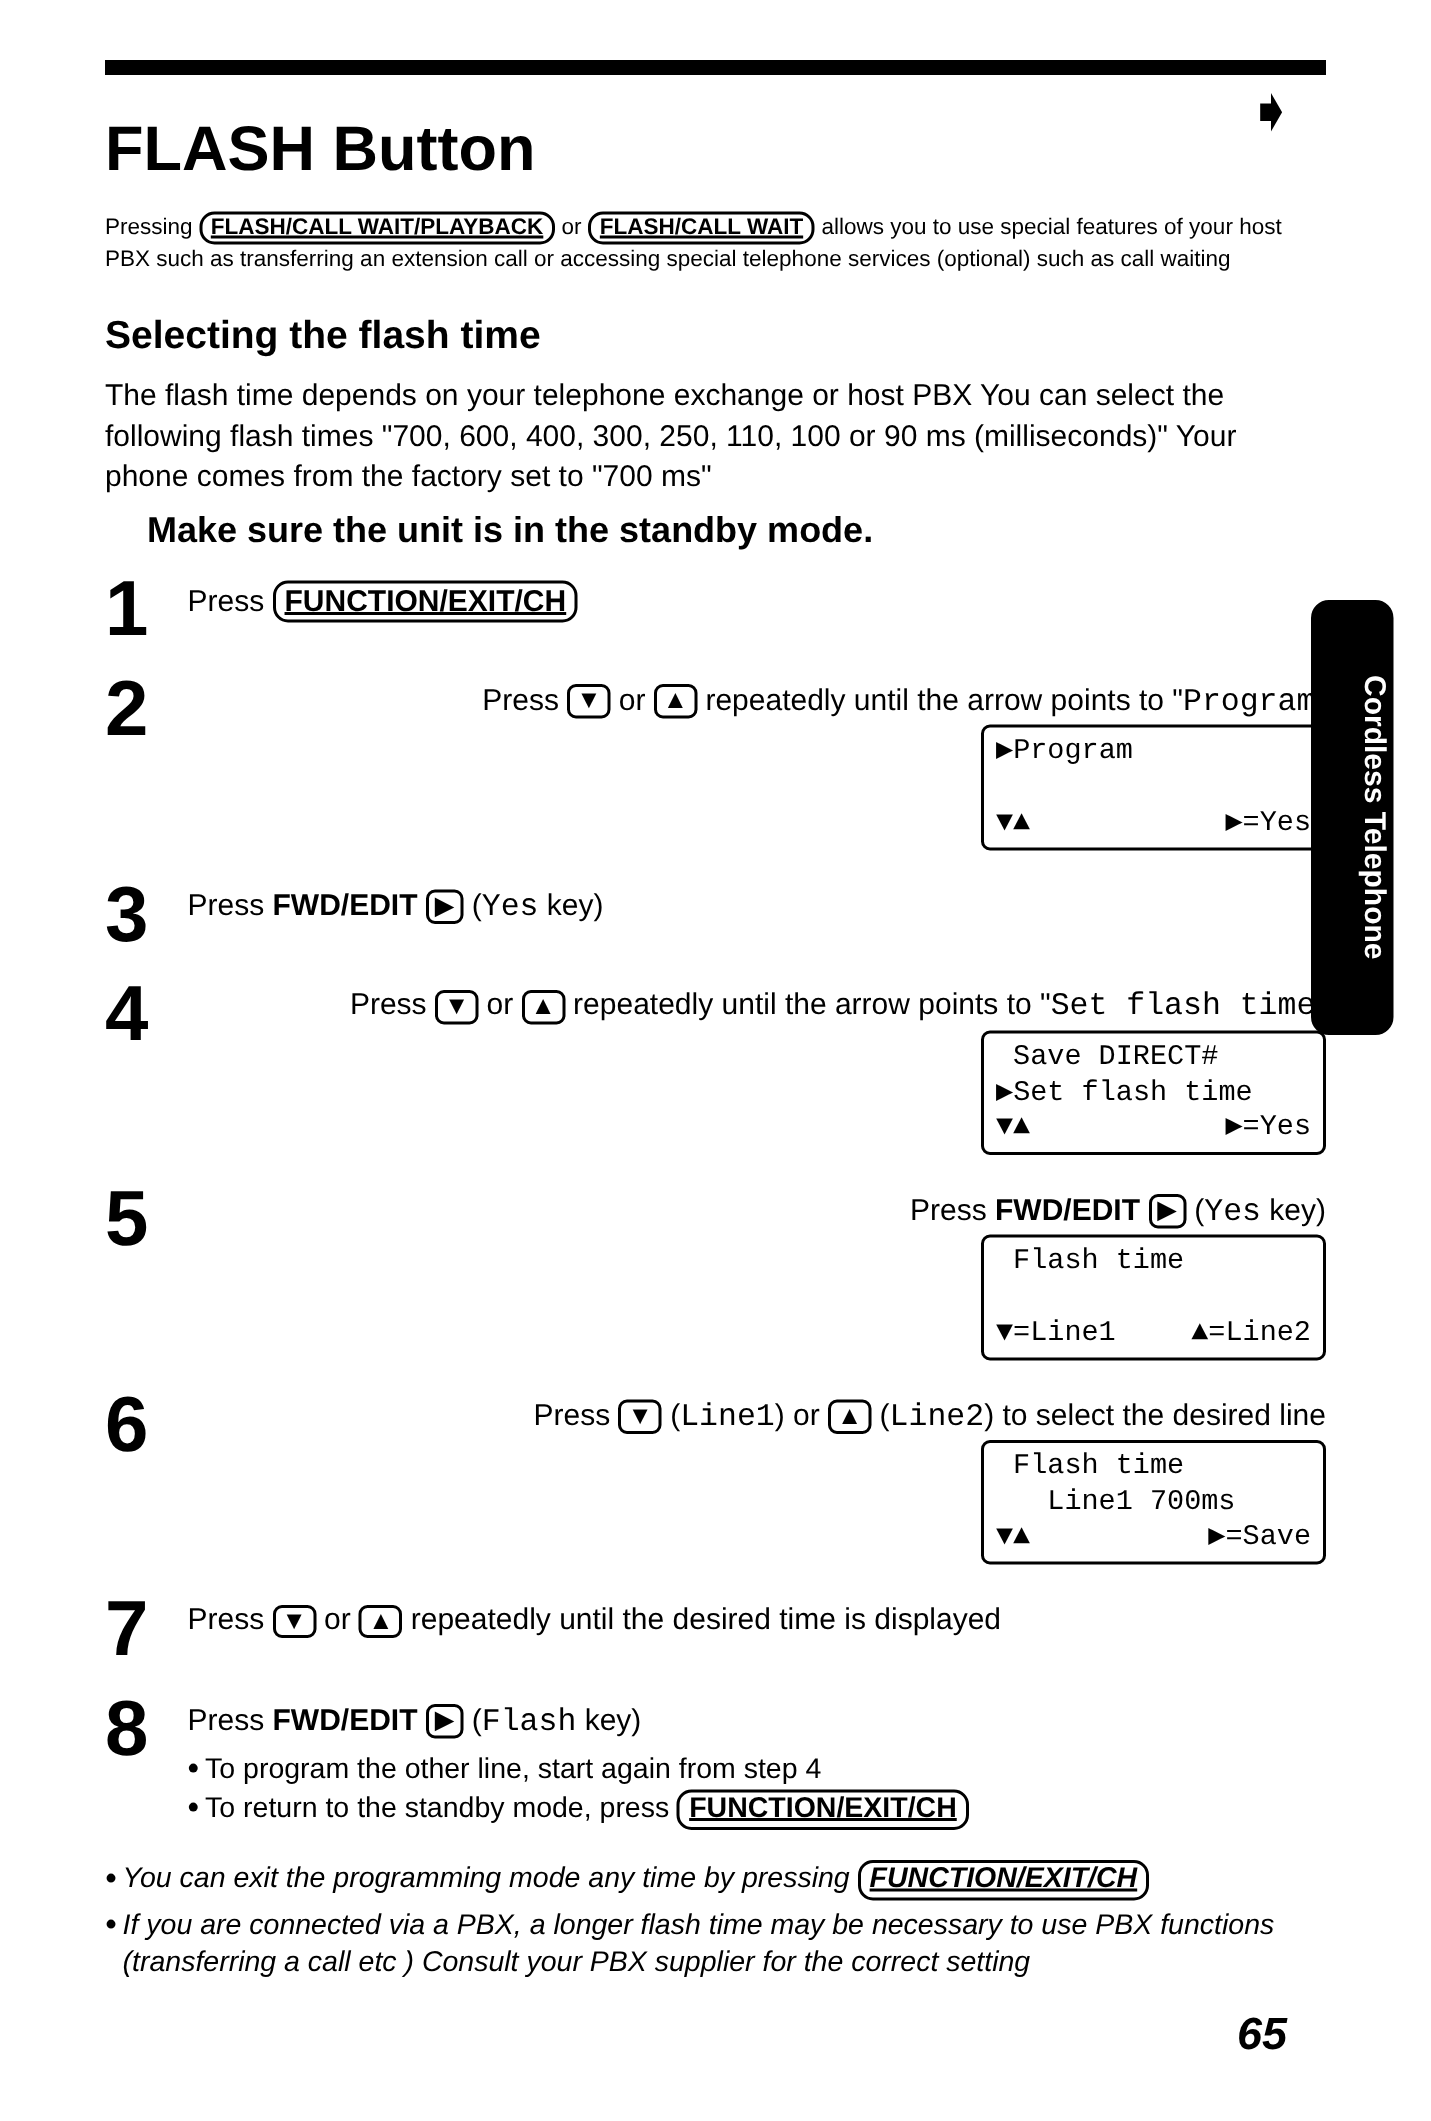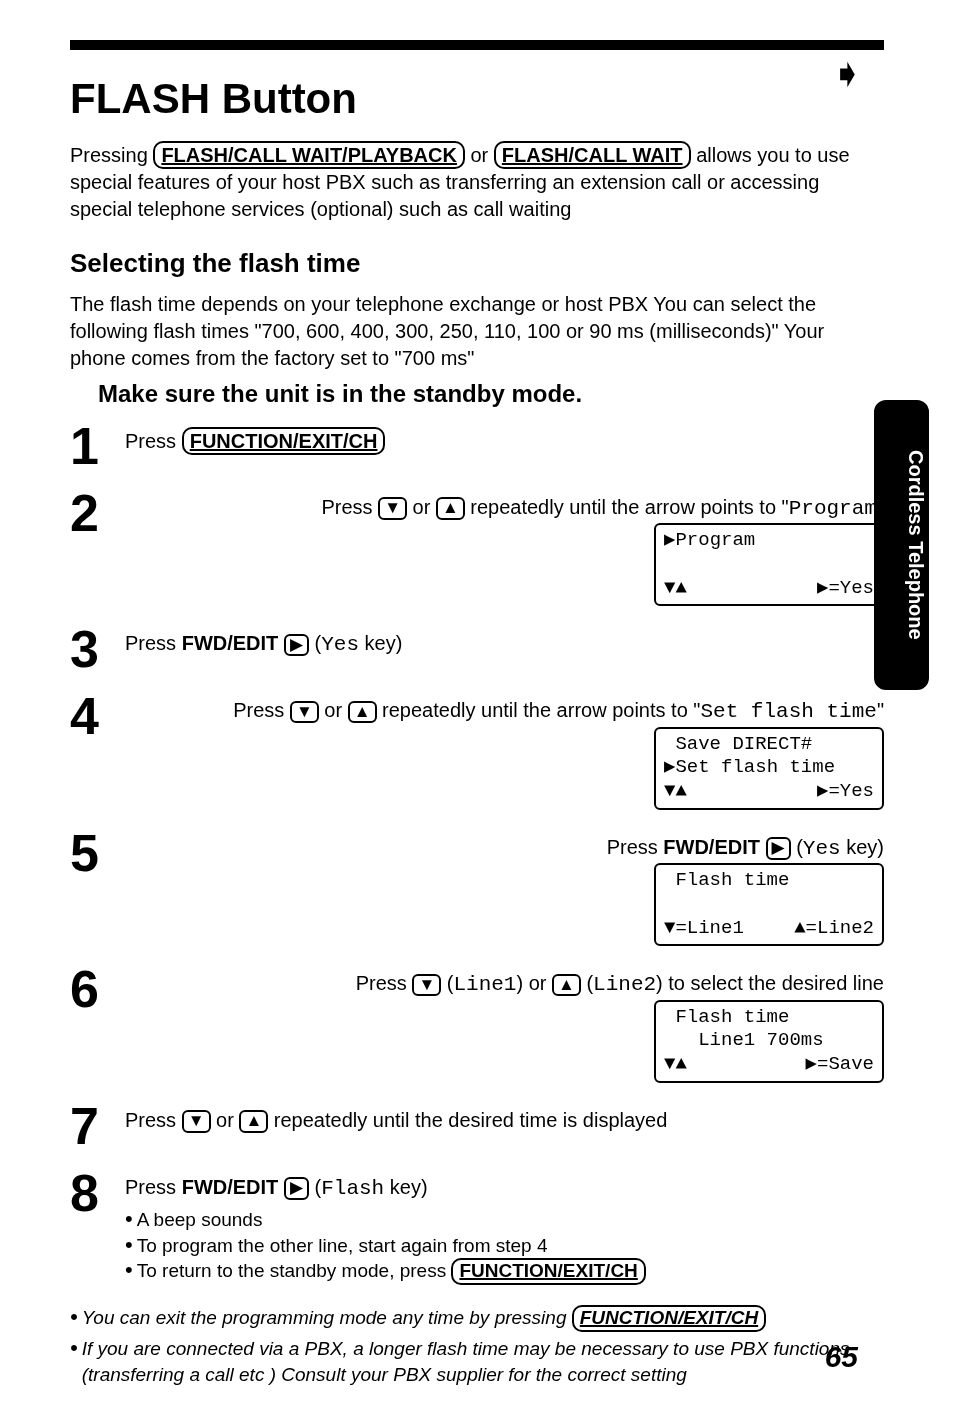--- a/index.html
+++ b/index.html
@@ -22,21 +22,21 @@
     height: 10px;
     background: #000;
     margin-bottom: 25px;
   }
   h1.title {
     font-size: 42px;
     font-weight: 900;
     margin-bottom: 18px;
   }
   .intro {
-    font-size: 20px;
+    font-size: 15px;
     line-height: 1.35;
     margin-bottom: 25px;
   }
   .keycap {
     display: inline-block;
     border: 2px solid #000;
     border-radius: 10px;
     padding: 0 6px;
     font-weight: 700;
     text-decoration: underline;
@@ -277,23 +277,20 @@
   </div>
 
   <div class="step">
     <div class="step-num">8</div>
     <div class="step-body">
       <div class="step-text">
         <span>Press </span><span class="fwd">FWD/EDIT</span> <span class="smallkey">▶</span><span> (</span><span class="mono">Flash</span><span> key)</span>
       </div>
       <div class="bullets">
         <div class="b">
-            <span>A beep sounds</span>
-          </div>
-        <div class="b">
             <span>To program the other line, start again from step 4</span>
           </div>
         <div class="b">
             <span><span>To return to the standby mode, press </span><span class="keycap">FUNCTION/EXIT/CH</span></span>
           </div>
       </div>
     </div>
   </div>
 
 </div>

